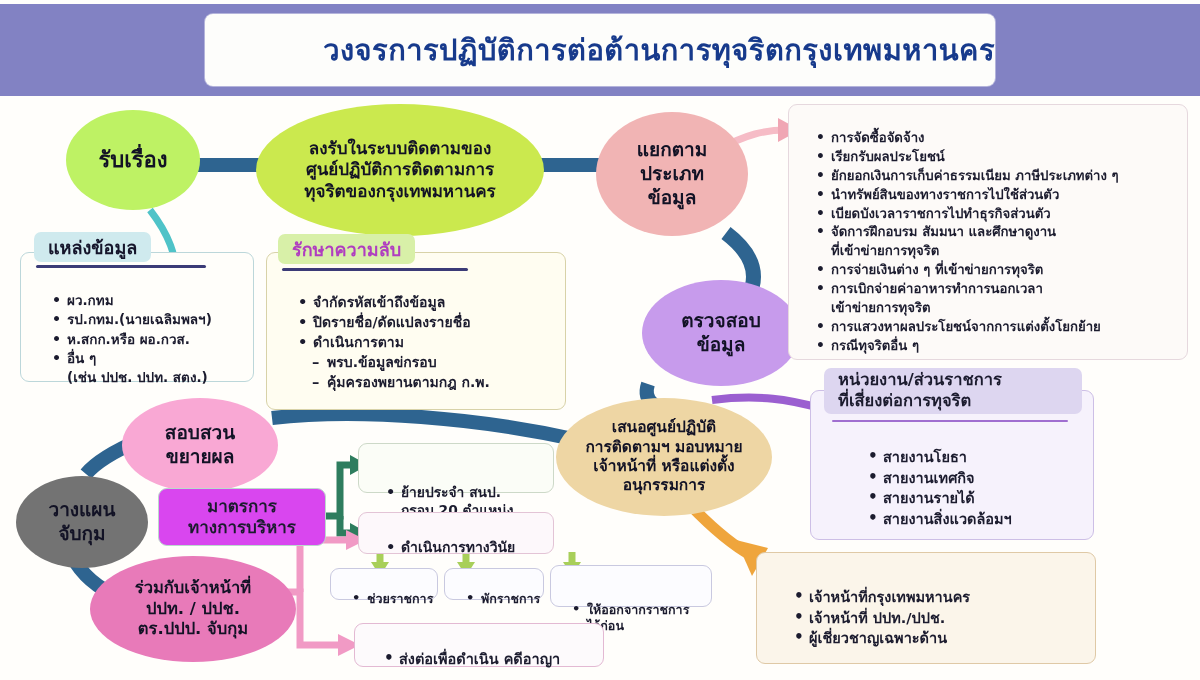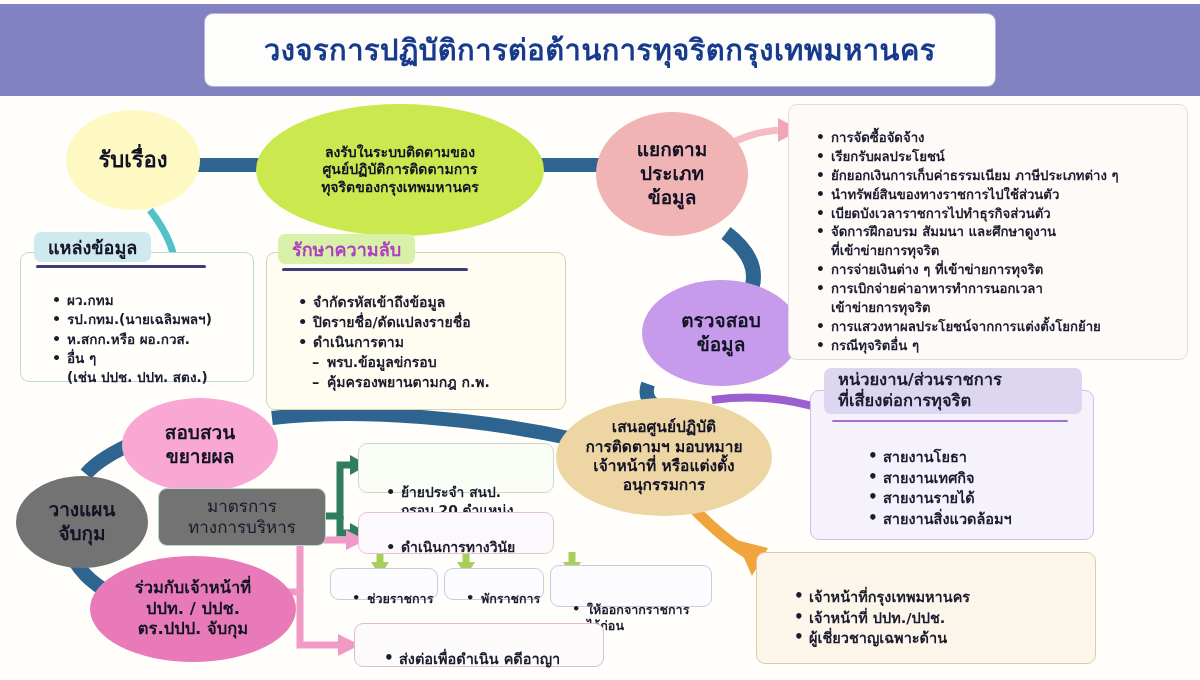--- a/index.html
+++ b/index.html
@@ -12,21 +12,21 @@
   #stage{position:relative;width:1200px;height:680px;background:#fffefb;}
 
   
   .header-band{
     position:absolute;left:0;top:4px;width:1200px;height:92px;
     background:#8282c3;
   }
   .title-plate{
     position:absolute;left:205px;top:14px;width:790px;height:72px;
     background:#fdfdfb;border-radius:8px;
-    display:flex;align-items:center;justify-content:center;
+    display:flex;align-items:center;justify-content:flex-end;
     box-shadow:0 0 0 1px rgba(255,255,255,.4);
   }
   .title-plate span{
     font-size:29px;font-weight:bold;color:#173a8c;letter-spacing:.5px;
     white-space:nowrap;
   }
 
   
   .ell{
     position:absolute;border-radius:50%;
@@ -133,25 +133,25 @@
     </g>
 
     <g>
       <path d="M253 592 L 300 592 L 300 645 L 340 645" stroke="#f19ac5" stroke-width="7" fill="none"></path>
       <path d="M338 634 L 360 645 L 338 656 Z" fill="#f19ac5"></path>
       <path d="M300 592 L 300 540 L 350 540" stroke="#f19ac5" stroke-width="7" fill="none"></path>
       <path d="M346 530 L 366 540 L 346 550 Z" fill="#f19ac5"></path>
     </g>
   </svg>
 
-  <div class="ell" style="left:66px;top:110px;width:134px;height:100px;background:#fef9c3;font-size:22px;">
+  <div class="ell" style="left:66px;top:110px;width:134px;height:100px;background:#bef264;font-size:22px;">
     <span>รับเรื่อง</span>
   </div>
 
-  <div class="ell" style="left:256px;top:104px;width:288px;height:132px;background:#cbe94e;font-size:14px;white-space:pre-line;">
+  <div class="ell" style="left:256px;top:104px;width:288px;height:132px;background:#cbe94e;font-size:17px;white-space:pre-line;">
     <span>ลงรับในระบบติดตามของ
 ศูนย์ปฏิบัติการติดตามการ
 ทุจริตของกรุงเทพมหานคร</span>
   </div>
 
   <div class="ell" style="left:596px;top:112px;width:152px;height:124px;background:#f1b4b4;font-size:19px;white-space:pre-line;">
     <span>แยกตาม
 ประเภท
 ข้อมูล</span>
   </div>
@@ -245,23 +245,23 @@
   </ul>
 
   <div class="boxcard" style="left:756px;top:552px;width:340px;height:112px;border:1.5px solid #dfc9a6;background:#fbf5ea;">
   </div>
   <ul class="bl" style="position:absolute;left:778px;top:572px;width:310px;font-size:14.5px;line-height:1.6;">
     <li>เจ้าหน้าที่กรุงเทพมหานคร</li>
     <li>เจ้าหน้าที่ ปปท./ปปช.</li>
     <li>ผู้เชี่ยวชาญเฉพาะด้าน</li>
   </ul>
 
-  <div class="boxcard" style="left:158px;top:488px;width:168px;height:58px;border:1.5px solid #bcd9cd;background:#737373;
+  <div class="boxcard" style="left:158px;top:488px;width:168px;height:58px;border:1.5px solid #bcd9cd;background:#d946ef;
               display:flex;align-items:center;justify-content:center;text-align:center;
-              font-size:17px;font-weight:normal;white-space:pre-line;line-height:1.25;">
+              font-size:17px;font-weight:bold;white-space:pre-line;line-height:1.25;">
     <span>มาตรการ
 ทางการบริหาร</span>
   </div>
 
   <div class="boxcard" style="left:358px;top:443px;width:196px;height:50px;border:1.5px solid #cdd9c8;background:#fbfdf7;">
   </div>
   <ul class="bl" style="position:absolute;left:370px;top:450px;width:182px;font-size:13.8px;white-space:pre-line;line-height:1.3;">
     <li>ย้ายประจำ สนป.
 กรอบ 20 ตำแหน่ง</li>
   </ul>

